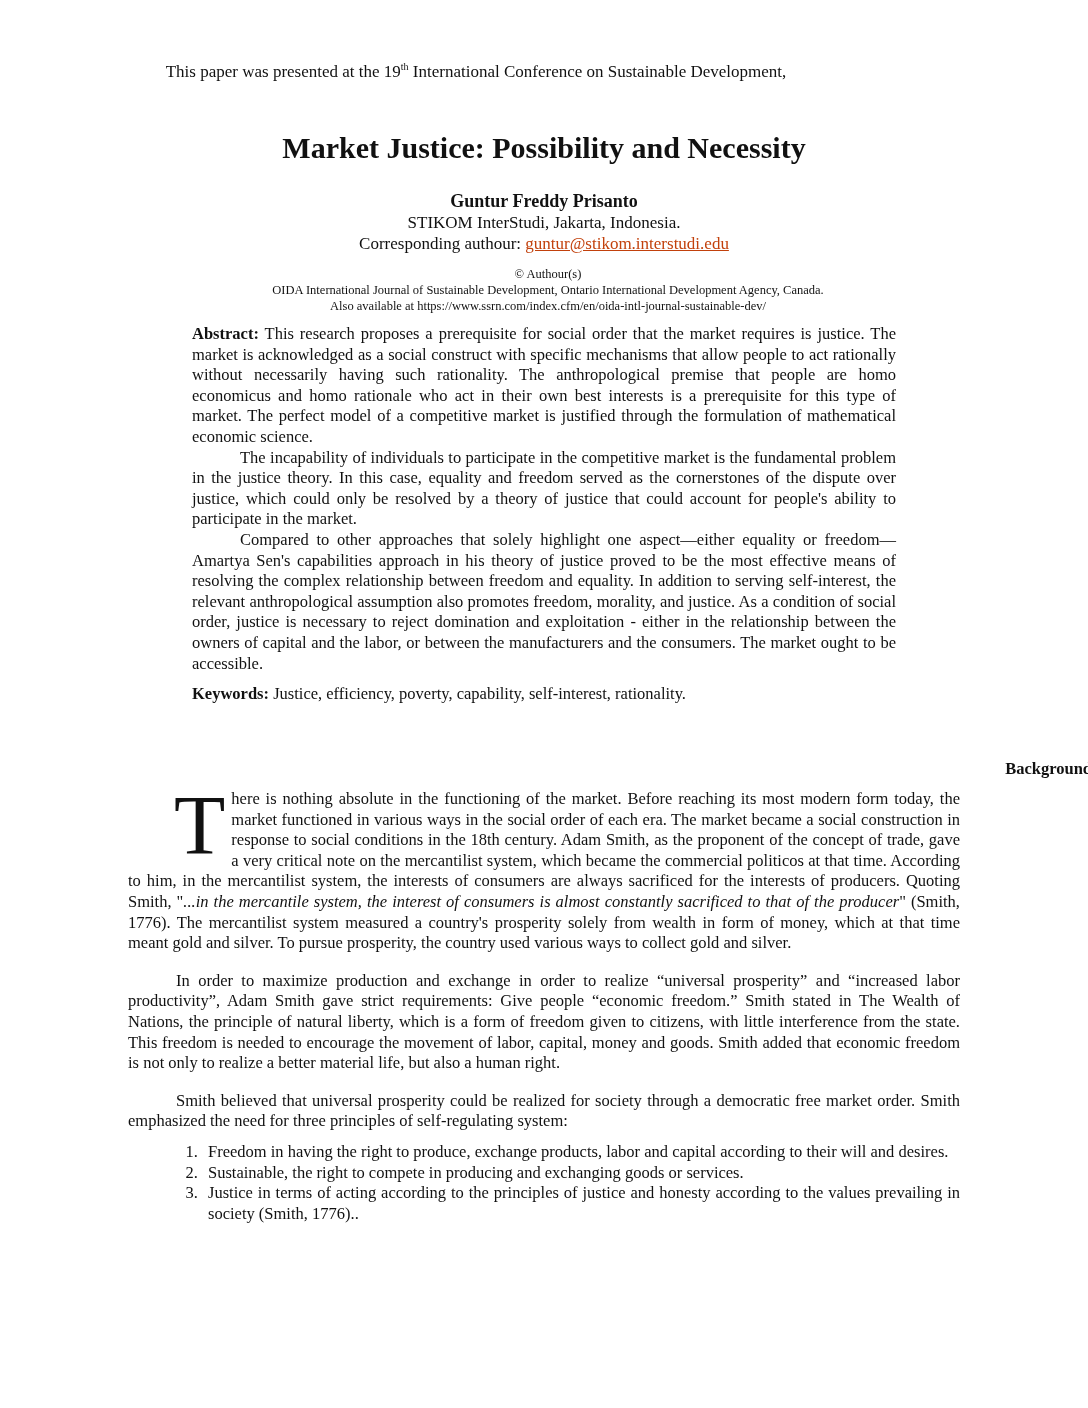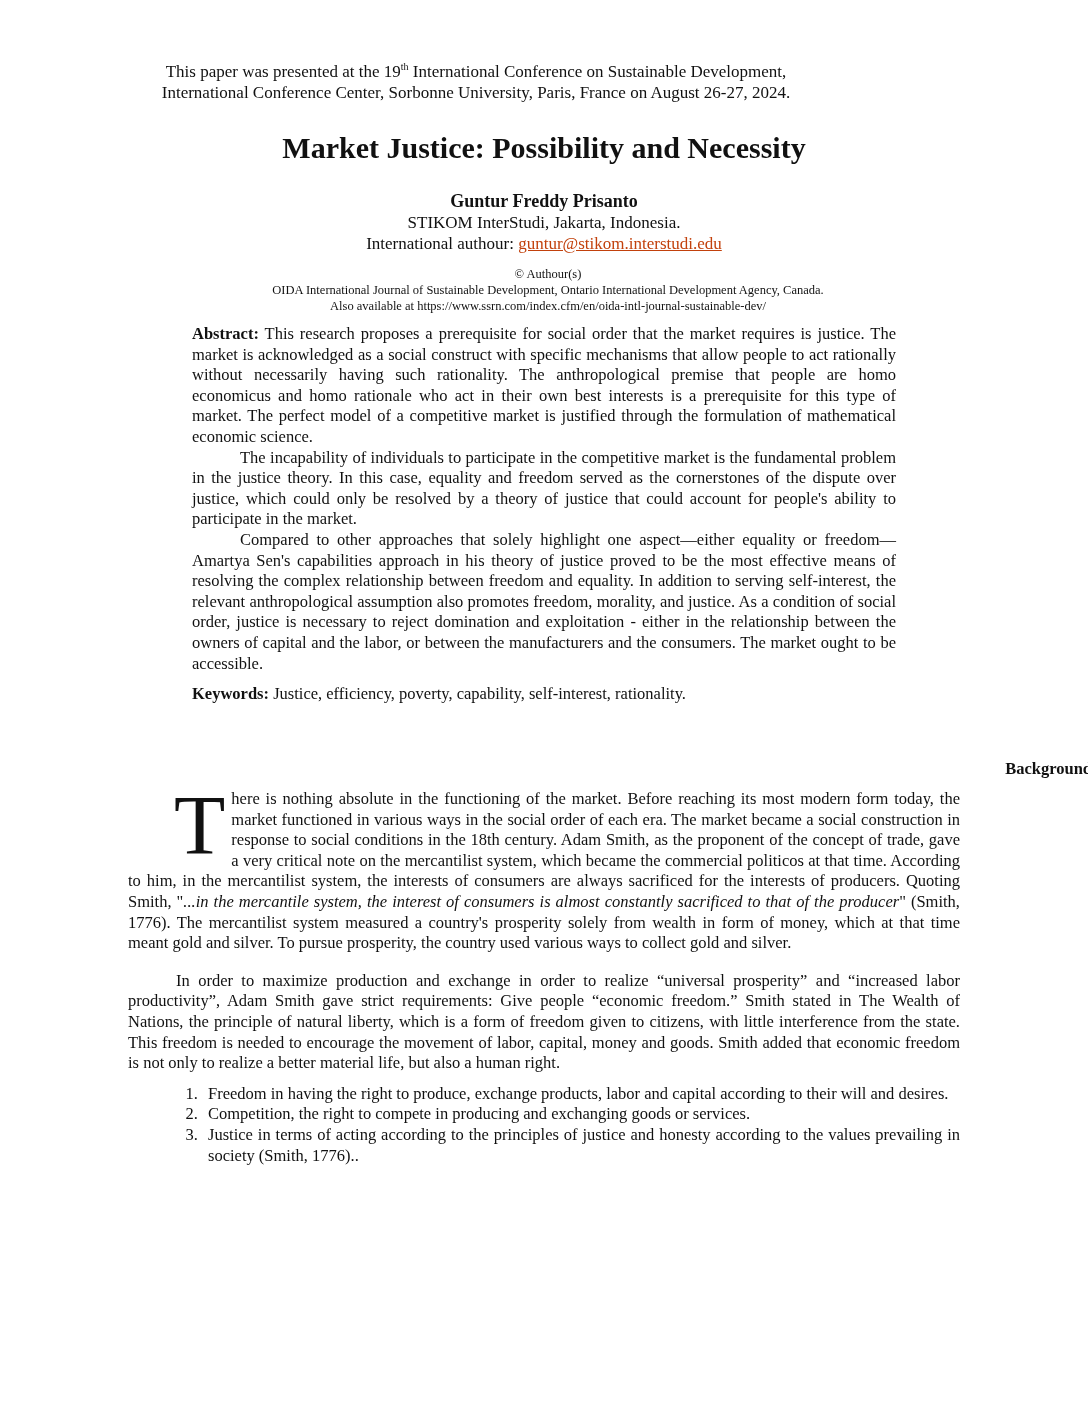--- a/index.html
+++ b/index.html
@@ -27,47 +27,47 @@
   .body .indent { text-indent: 48px; }
   .dropcap { float: left; font-size: 84px; line-height: 66px; margin: 4px 6px 0 46px; font-weight: normal; }
   ol.principles { margin: 0; padding-left: 74px; }
   ol.principles li { padding-left: 6px; margin: 0; }
 </style>
 </head>
 <body>
 
 <div class="conf center">
   <div><span>This paper was presented at the 19</span><sup>th</sup><span> International Conference on Sustainable Development,</span></div>
-  <div>International Conference Center, Sorbonne University, Paris, France on August 26-27, 2024.</div>
 </div>
 
 <div class="title center">Market Justice: Possibility and Necessity</div>
 
 <div class="author-block center">
   <div class="author-name">Guntur Freddy Prisanto</div>
   <div>STIKOM InterStudi, Jakarta, Indonesia.</div>
-  <div><span>International authour: </span><a class="email">guntur@stikom.interstudi.edu</a></div>
+  <div><span>Corresponding authour: </span><a class="email">guntur@stikom.interstudi.edu</a></div>
 </div>
 
 <div class="copyright center">
   <div>© Authour(s)</div>
   <div>OIDA International Journal of Sustainable Development, Ontario International Development Agency, Canada.</div>
   <div>Also available at https://www.ssrn.com/index.cfm/en/oida-intl-journal-sustainable-dev/</div>
 </div>
 
 <div class="abstract">
   <p><b class="label">Abstract:</b><span> This research proposes a prerequisite for social order that the market requires is justice. The market is acknowledged as a social construct with specific mechanisms that allow people to act rationally without necessarily having such rationality. The anthropological premise that people are homo economicus and homo rationale who act in their own best interests is a prerequisite for this type of market. The perfect model of a competitive market is justified through the formulation of mathematical economic science.</span></p>
   <p class="indent">The incapability of individuals to participate in the competitive market is the fundamental problem in the justice theory. In this case, equality and freedom served as the cornerstones of the dispute over justice, which could only be resolved by a theory of justice that could account for people's ability to participate in the market.</p>
   <p class="indent">Compared to other approaches that solely highlight one aspect—either equality or freedom—Amartya Sen's capabilities approach in his theory of justice proved to be the most effective means of resolving the complex relationship between freedom and equality. In addition to serving self-interest, the relevant anthropological assumption also promotes freedom, morality, and justice. As a condition of social order, justice is necessary to reject domination and exploitation - either in the relationship between the owners of capital and the labor, or between the manufacturers and the consumers. The market ought to be accessible.</p>
   <p class="kw"><b class="label">Keywords:</b><span> Justice, efficiency, poverty, capability, self-interest, rationality.</span></p>
 </div>
 
 <div class="section-head center">Background</div>
 
 <div class="body">
   <p><span class="dropcap">T</span><span>here is nothing absolute in the functioning of the market. Before reaching its most modern form today, the market functioned in various ways in the social order of each era. The market became a social construction in response to social conditions in the 18th century. Adam Smith, as the proponent of the concept of trade, gave a very critical note on the mercantilist system, which became the commercial politicos at that time. According to him, in the mercantilist system, the interests of consumers are always sacrificed for the interests of producers. Quoting Smith, "</span><i>...in the mercantile system, the interest of consumers is almost constantly sacrificed to that of the producer</i><span>" (Smith, 1776). The mercantilist system measured a country's prosperity solely from wealth in form of money, which at that time meant gold and silver. To pursue prosperity, the country used various ways to collect gold and silver.</span></p>
   <p class="indent" style="margin-top:17px">In order to maximize production and exchange in order to realize “universal prosperity” and “increased labor productivity”, Adam Smith gave strict requirements: Give people “economic freedom.” Smith stated in The Wealth of Nations, the principle of natural liberty, which is a form of freedom given to citizens, with little interference from the state. This freedom is needed to encourage the movement of labor, capital, money and goods. Smith added that economic freedom is not only to realize a better material life, but also a human right.</p>
+  <p class="indent" style="margin-top:17px">Smith believed that universal prosperity could be realized for society through a democratic free market order. Smith emphasized the need for three principles of self-regulating system:</p>
   <ol class="principles" style="margin-top:-1px">
     <li>Freedom in having the right to produce, exchange products, labor and capital according to their will and desires.</li>
-    <li>Competition, the right to compete in producing and exchanging goods or services.</li>
+    <li>Sustainable, the right to compete in producing and exchanging goods or services.</li>
     <li>Justice in terms of acting according to the principles of justice and honesty according to the values prevailing in society (Smith, 1776)..</li>
   </ol>
 </div>
 
 </body></html>

